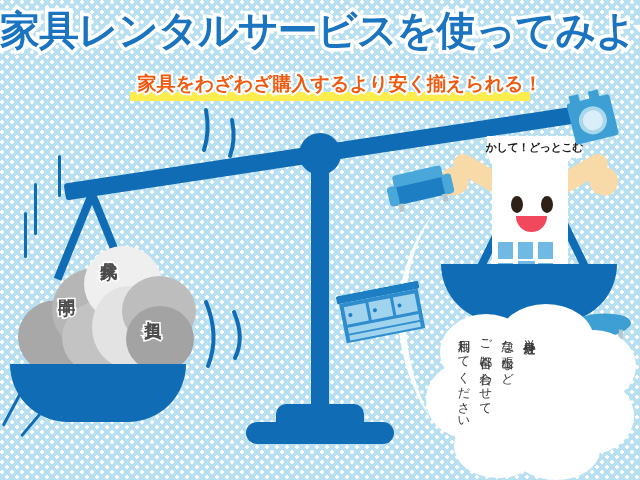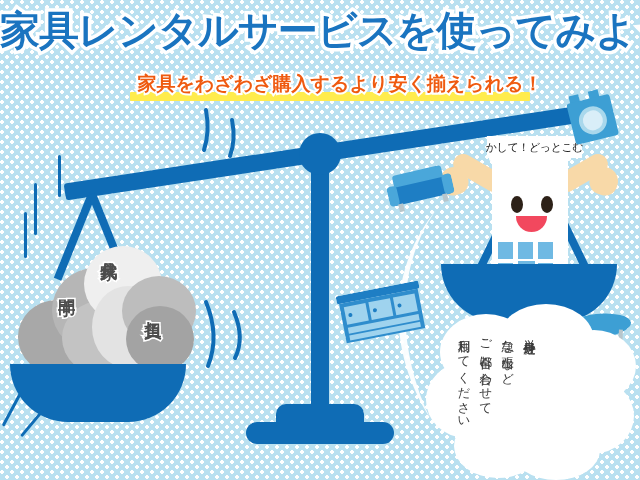--- a/index.html
+++ b/index.html
@@ -83,21 +83,21 @@
   .eye-l{left:511px;top:196px;}
   .eye-r{left:541px;top:196px;}
   .mouth{
     position:absolute;left:516px;top:216px;width:31px;height:16px;background:#f2485e;
     border-radius:0 0 20px 20px;
   }
   .win{position:absolute;background:#6fb9e3;}
   .mascot-sign{
     position:absolute;left:487px;top:136px;width:95px;height:22px;background:#ffffff;
     display:flex;align-items:center;justify-content:center;
-    font-size:11px;font-weight:normal;color:#1a1a1a;letter-spacing:-0.4px;white-space:nowrap;
+    font-size:11px;font-weight:bold;color:#1a1a1a;letter-spacing:-0.4px;white-space:nowrap;
   }
   .arm{position:absolute;background:#f8d9a8;border-radius:12px;}
   .arm-l{left:447px;top:177px;width:56px;height:20px;transform:rotate(30deg);transform-origin:right center;}
   .hand-l{left:440px;top:167px;width:28px;height:28px;border-radius:14px 14px 12px 12px;background:#f8d9a8;transform:rotate(-18deg);}
   .arm-r{left:558px;top:177px;width:56px;height:20px;transform:rotate(-30deg);transform-origin:left center;}
   .hand-r{left:590px;top:167px;width:28px;height:28px;border-radius:14px 14px 12px 12px;background:#f8d9a8;transform:rotate(18deg);}
 
   
   .icon-box{position:absolute;}
 

